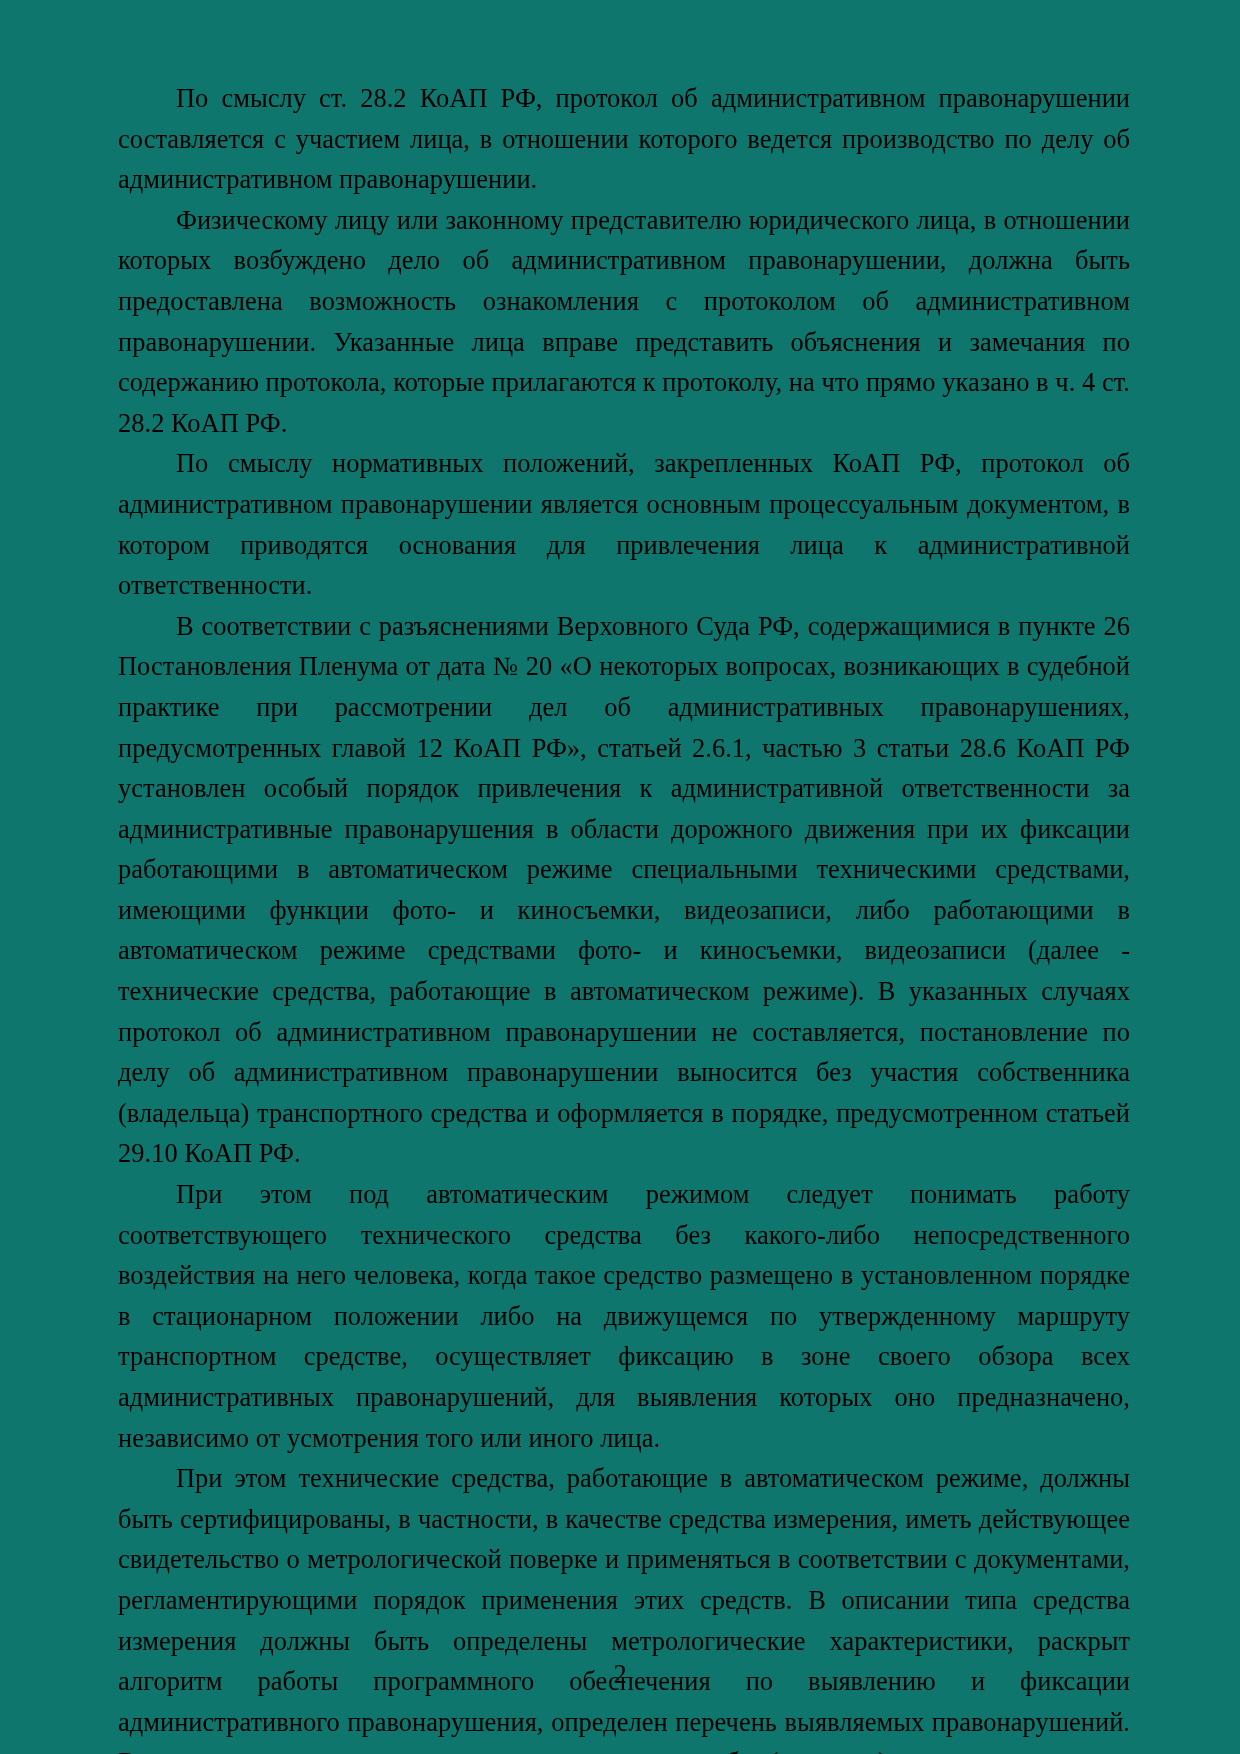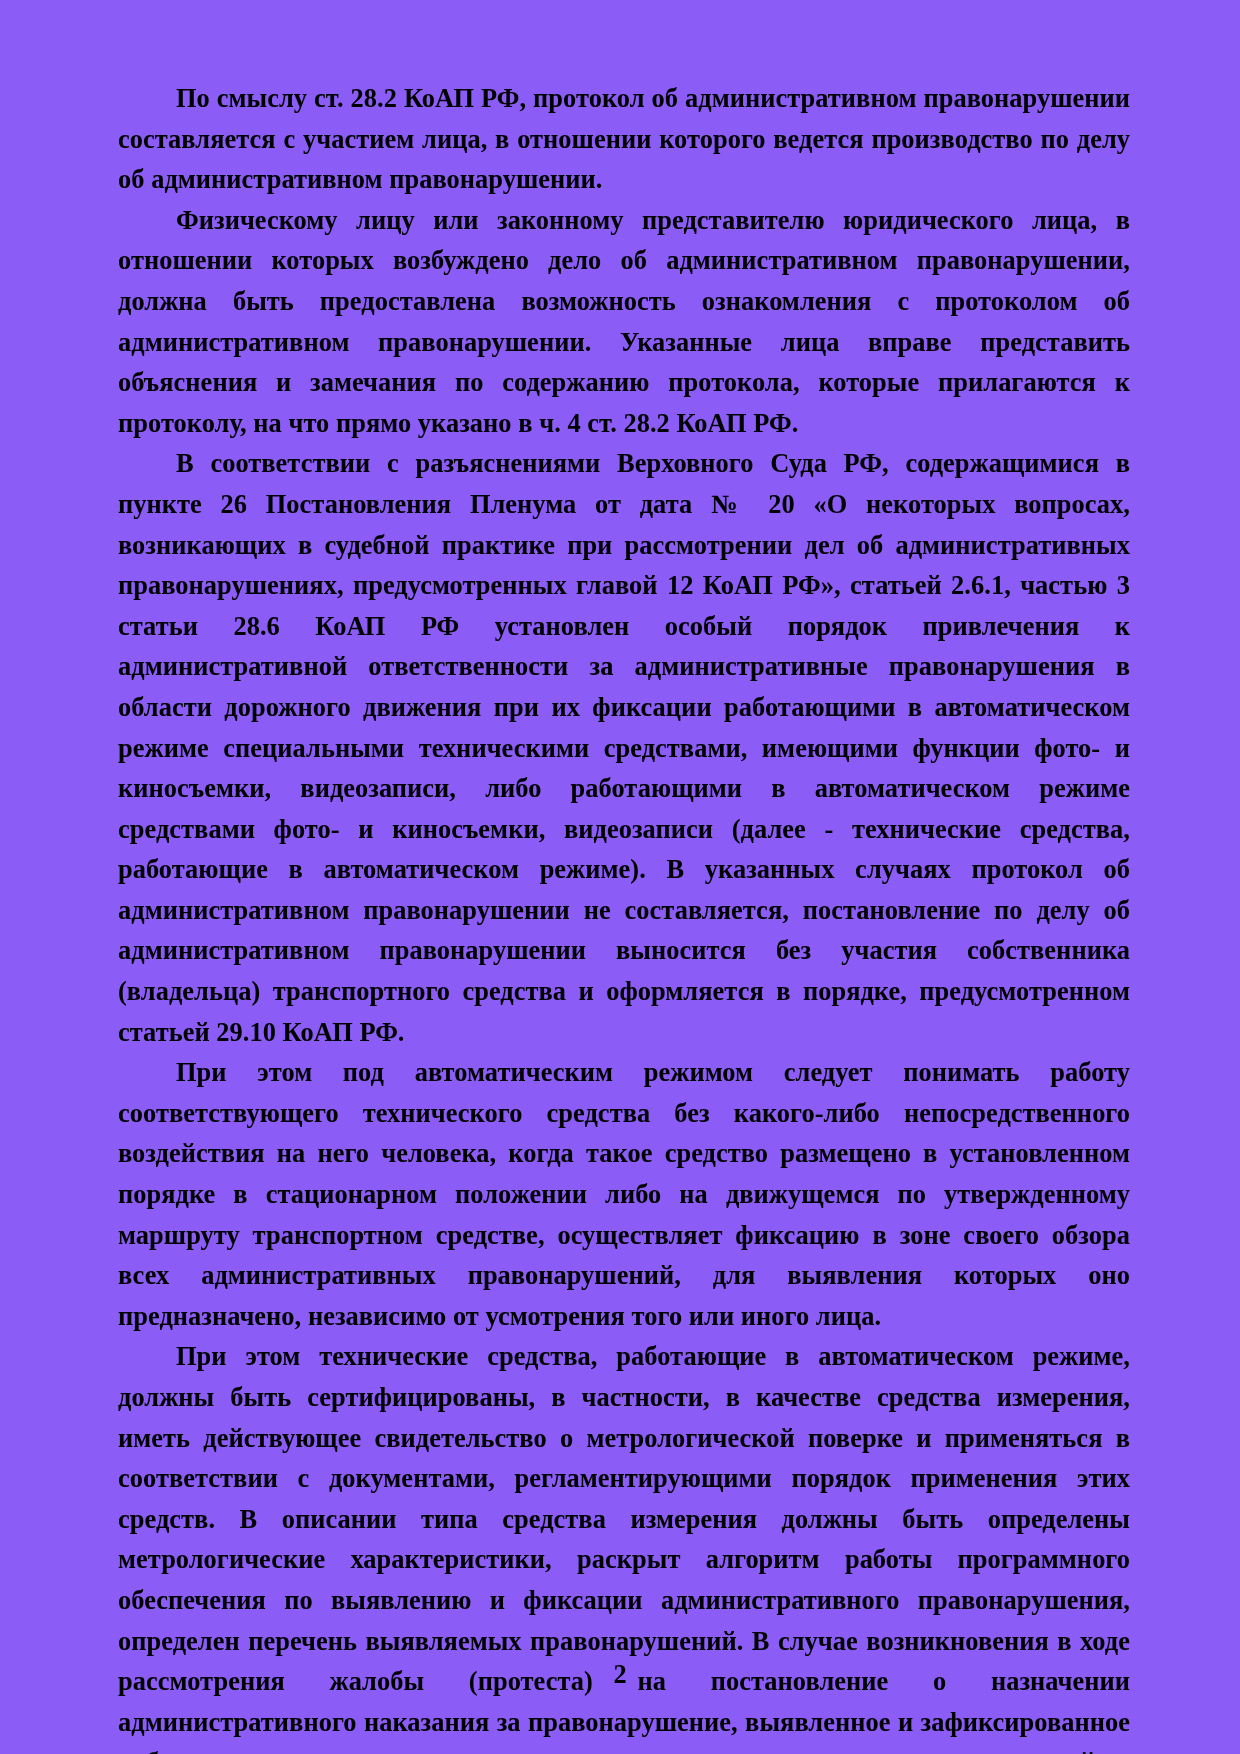--- a/index.html
+++ b/index.html
@@ -5,26 +5,25 @@
 <style>
   html, body {
     margin: 0;
     padding: 0;
     background: #ffffff;
   }
   .page {
     position: relative;
     width: 1240px;
     height: 1754px;
-    background: #8b5cf6;
+    background: #0f766e;
     box-sizing: border-box;
     overflow: hidden;
     font-family: "Liberation Serif", "DejaVu Serif", serif;
     color: #000000;
-    font-weight: bold;
   }
   .doc-body {
     position: absolute;
     left: 118px;
     top: 78px;
     width: 1012px;
   }
   .para {
     margin: 0;
     padding: 0;
@@ -51,20 +50,21 @@
   }
 </style>
 </head>
 <body>
 
 <div class="page">
 
   <div class="doc-body">
     <p class="para">По смыслу ст. 28.2 КоАП РФ, протокол об административном правонарушении составляется с участием лица, в отношении которого ведется производство по делу об административном правонарушении.</p>
     <p class="para">Физическому лицу или законному представителю юридического лица, в отношении которых возбуждено дело об административном правонарушении, должна быть предоставлена возможность ознакомления с протоколом об административном правонарушении. Указанные лица вправе представить объяснения и замечания по содержанию протокола, которые прилагаются к протоколу, на что прямо указано в ч. 4 ст. 28.2 КоАП РФ.</p>
+    <p class="para">По смыслу нормативных положений, закрепленных КоАП РФ, протокол об административном правонарушении является основным процессуальным документом, в котором приводятся основания для привлечения лица к административной ответственности.</p>
     <p class="para">В соответствии с разъяснениями Верховного Суда РФ, содержащимися в пункте 26 Постановления Пленума от дата № 20 «О некоторых вопросах, возникающих в судебной практике при рассмотрении дел об административных правонарушениях, предусмотренных главой 12 КоАП РФ», статьей 2.6.1, частью 3 статьи 28.6 КоАП РФ установлен особый порядок привлечения к административной ответственности за административные правонарушения в области дорожного движения при их фиксации работающими в автоматическом режиме специальными техническими средствами, имеющими функции фото- и киносъемки, видеозаписи, либо работающими в автоматическом режиме средствами фото- и киносъемки, видеозаписи (далее - технические средства, работающие в автоматическом режиме). В указанных случаях протокол об административном правонарушении не составляется, постановление по делу об административном правонарушении выносится без участия собственника (владельца) транспортного средства и оформляется в порядке, предусмотренном статьей 29.10 КоАП РФ.</p>
     <p class="para">При этом под автоматическим режимом следует понимать работу соответствующего технического средства без какого-либо непосредственного воздействия на него человека, когда такое средство размещено в установленном порядке в стационарном положении либо на движущемся по утвержденному маршруту транспортном средстве, осуществляет фиксацию в зоне своего обзора всех административных правонарушений, для выявления которых оно предназначено, независимо от усмотрения того или иного лица.</p>
     <p class="para">При этом технические средства, работающие в автоматическом режиме, должны быть сертифицированы, в частности, в качестве средства измерения, иметь действующее свидетельство о метрологической поверке и применяться в соответствии с документами, регламентирующими порядок применения этих средств. В описании типа средства измерения должны быть определены метрологические характеристики, раскрыт алгоритм работы программного обеспечения по выявлению и фиксации административного правонарушения, определен перечень выявляемых правонарушений. В случае возникновения в ходе рассмотрения жалобы (протеста) на постановление о назначении административного наказания за правонарушение, выявленное и зафиксированное работающим в автоматическом режиме техническим средством, сомнений в корректности работы такого технического средства, в том числе в связи с доводами жалобы (протеста), судья вправе истребовать документы, содержащие указанные выше сведения.</p>
 
   </div>
 
   <div class="page-number">2</div>
 
 </div>
 

